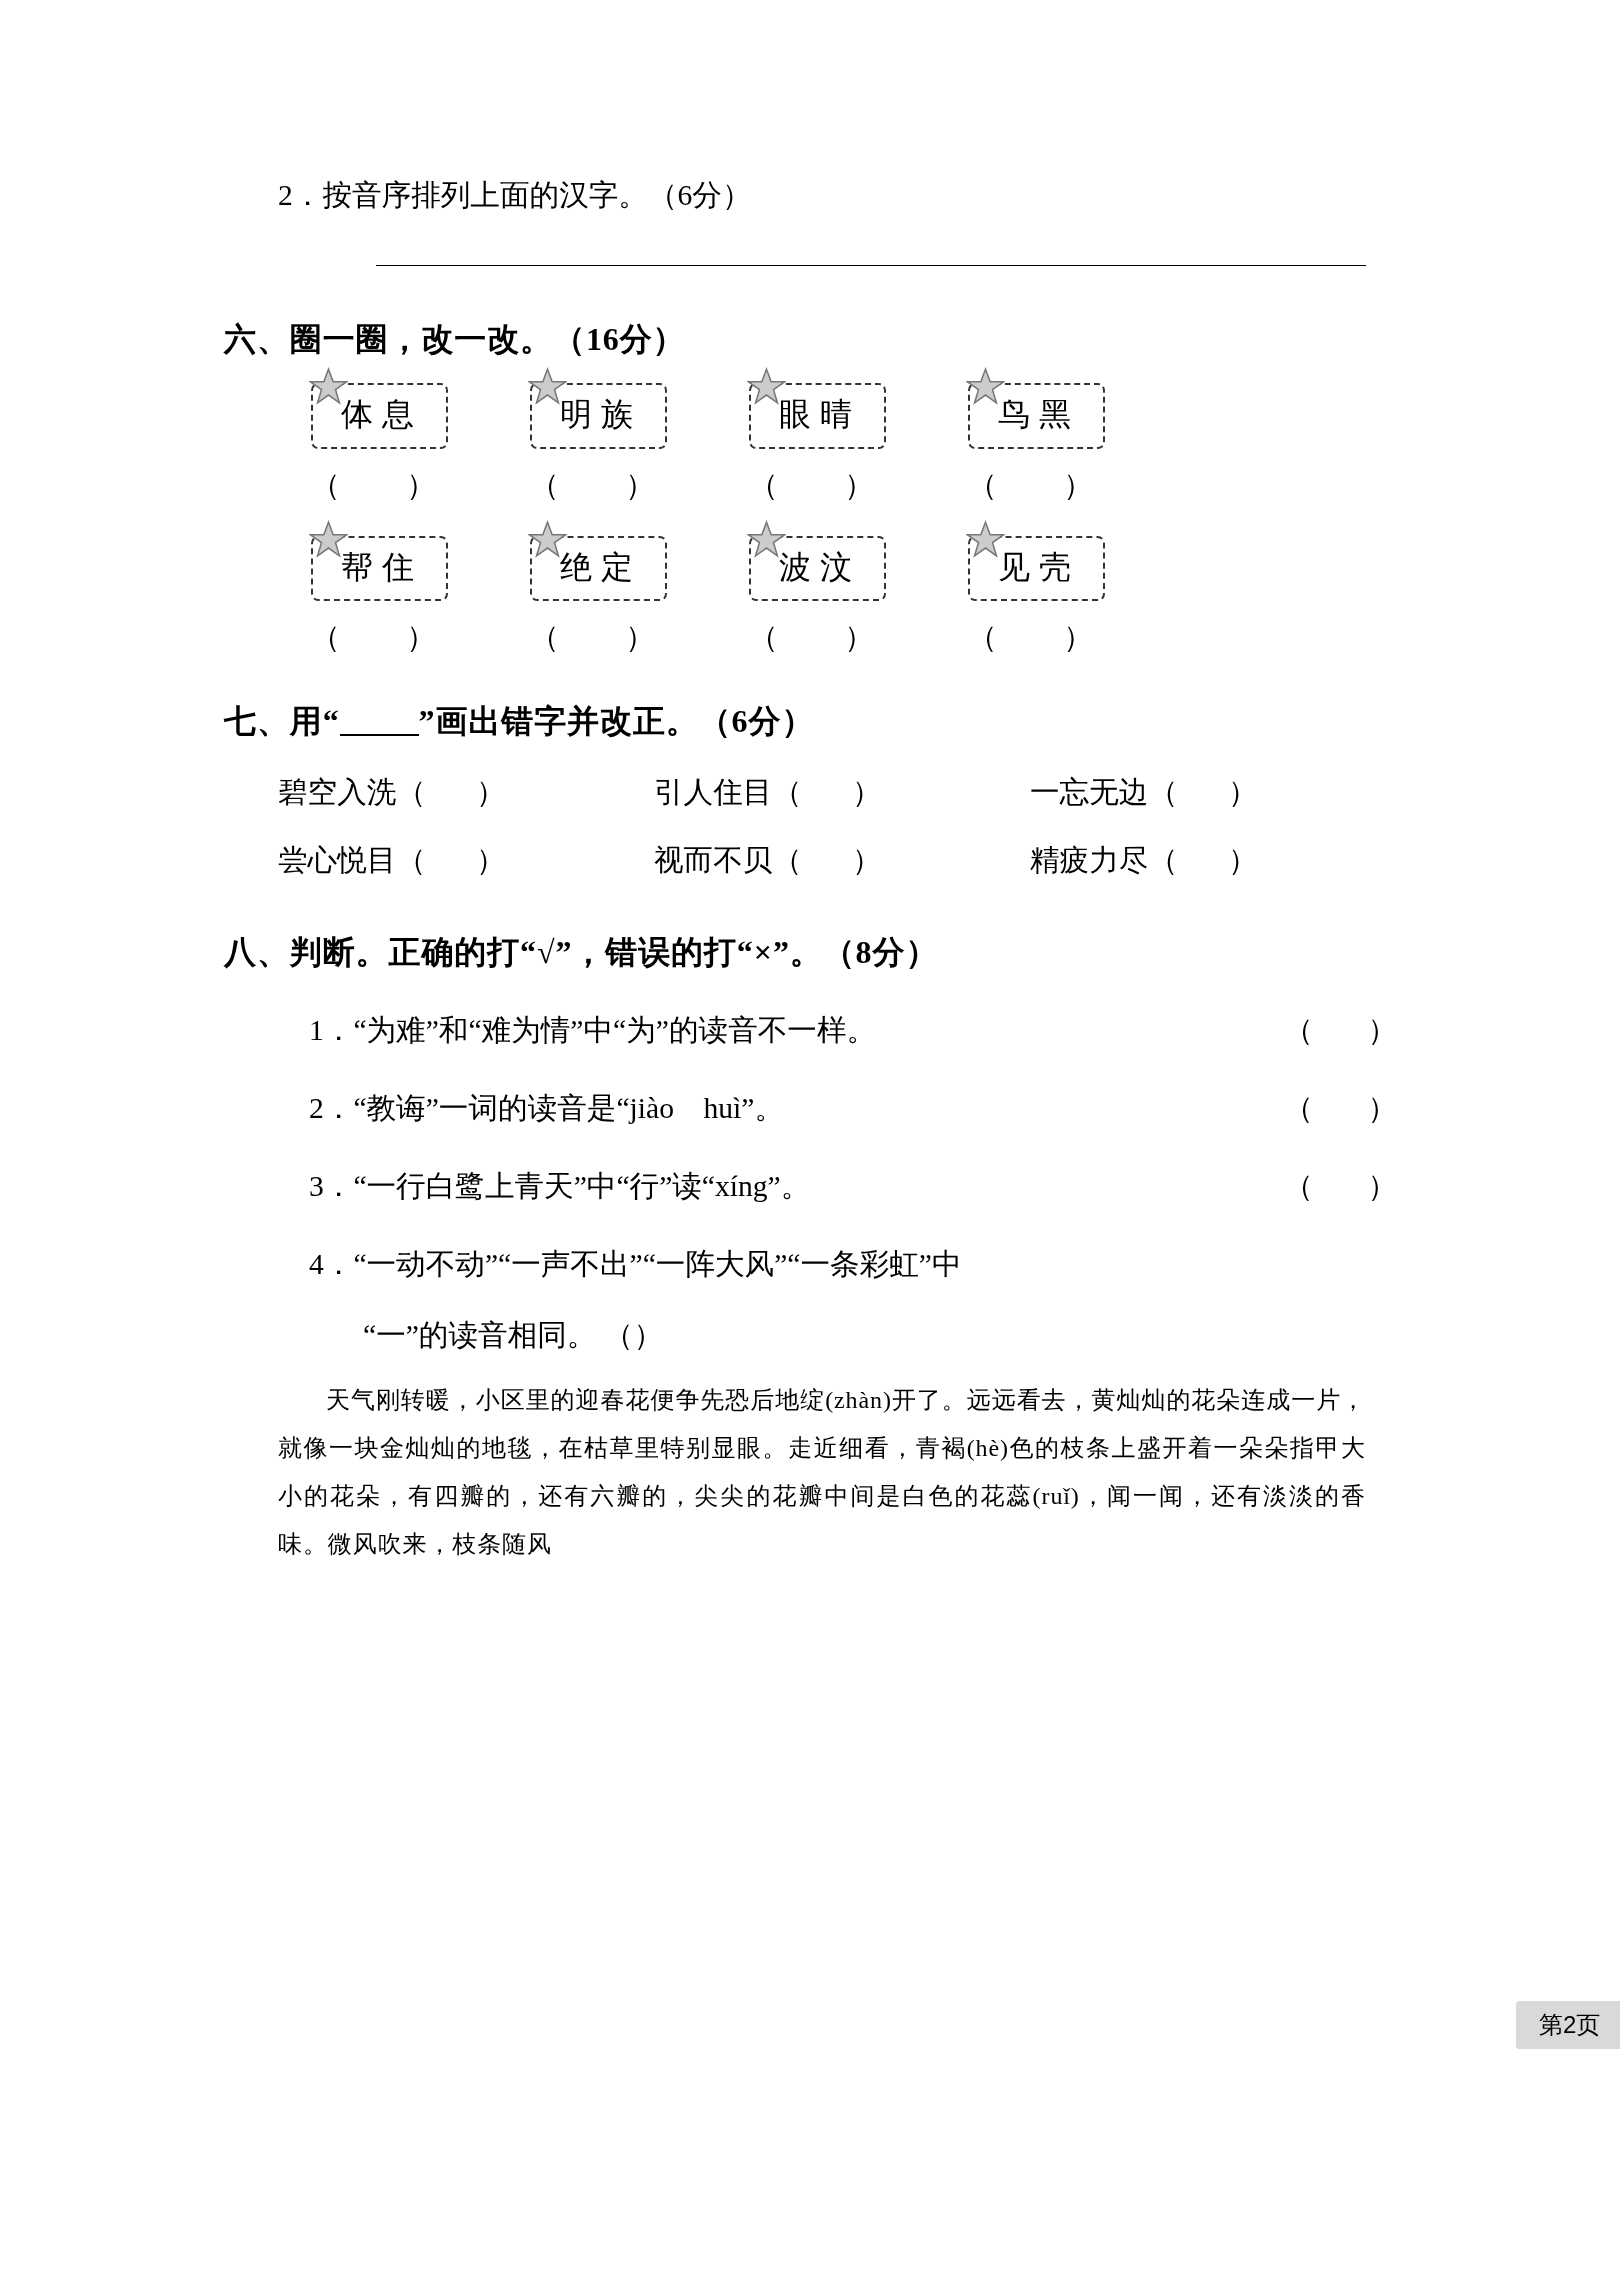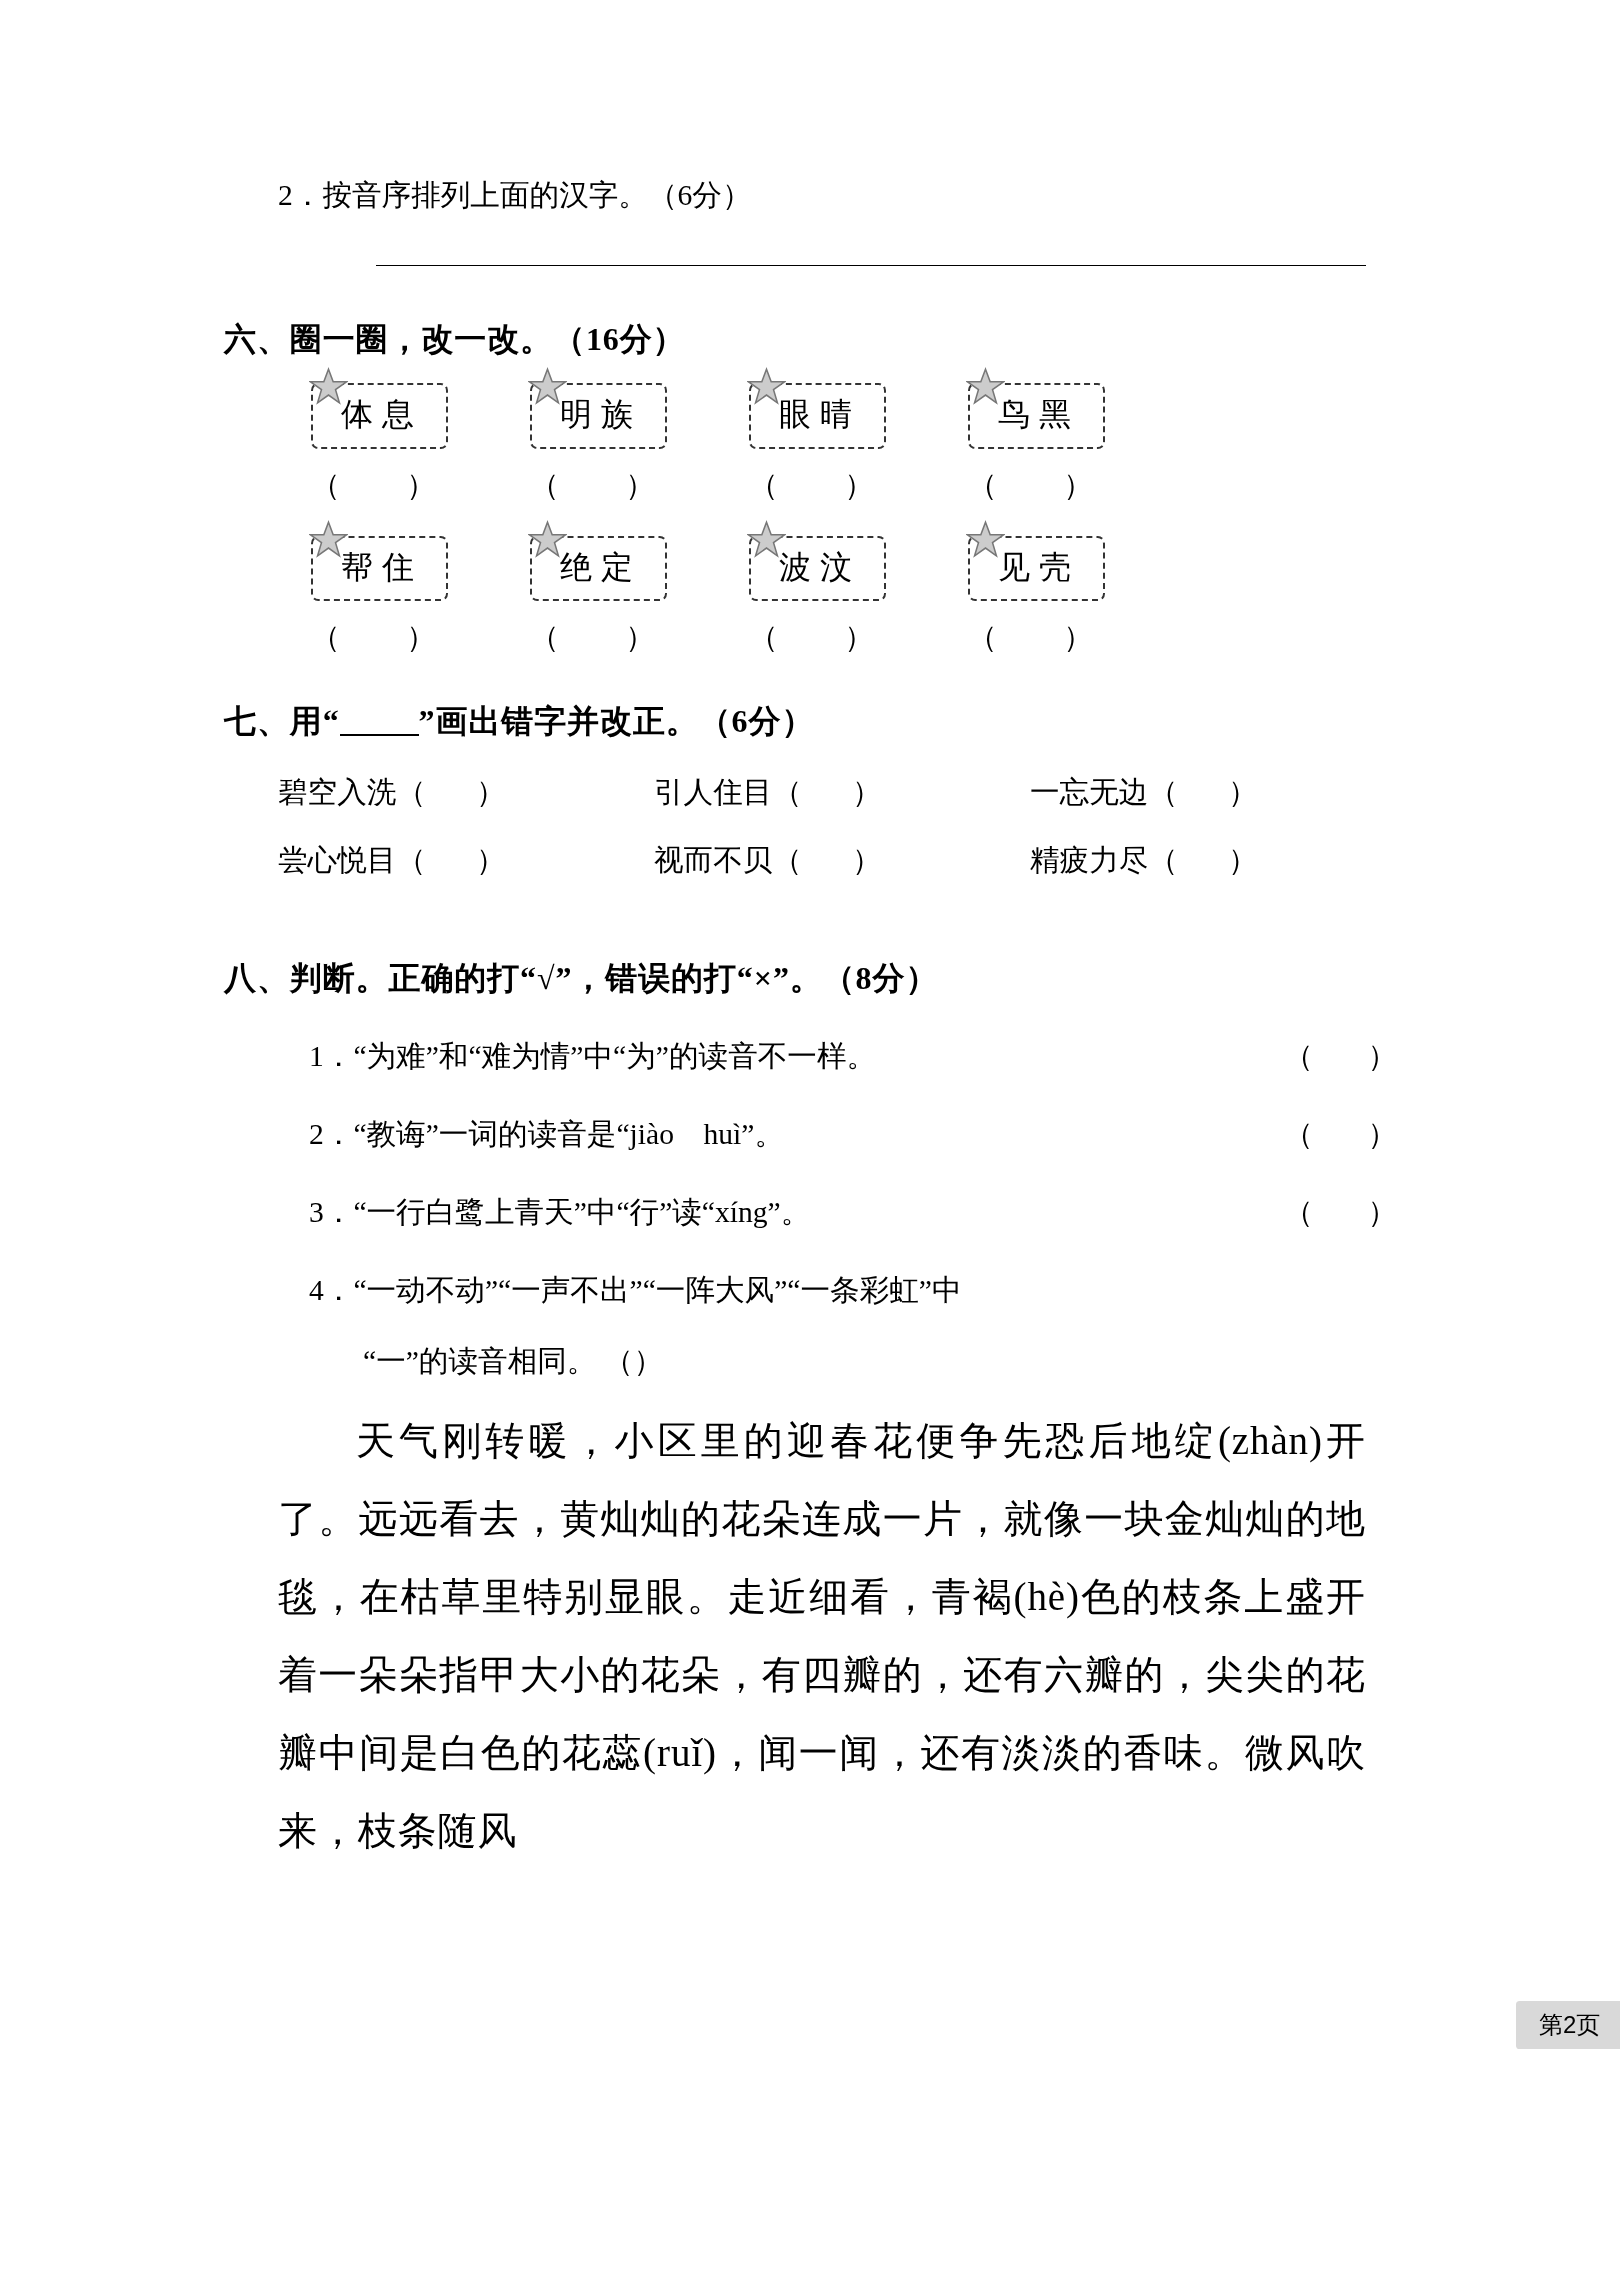--- a/index.html
+++ b/index.html
@@ -122,21 +122,21 @@
   .s8-row .brackets .gap { display: inline-block; width: 54px; }
   .s8-sub {
     margin-left: 139px;
     position: relative;
     font-size: 29.6px;
     margin-top: 27px;
   }
 
   
   .passage {
-    font-size: 39px;
+    font-size: 24px;
     line-height: 2.0;
     margin-left: 54px;
     margin-top: 19.7px;
     text-align: justify;
     width: 1088px;
     letter-spacing: 0.9px;
   }
   .passage p { margin: 0; text-indent: 2em; }
 
   
@@ -294,21 +294,21 @@
         <span>尝心悦目（</span><span class="gap"></span><span>）</span>
       </div>
       <div class="s7-item">
         <span>视而不贝（</span><span class="gap"></span><span>）</span>
       </div>
       <div class="s7-item">
         <span>精疲力尽（</span><span class="gap"></span><span>）</span>
       </div>
     </div>
 
-    <div class="section-head" style="margin-top:73px;">八、判断。正确的打“√”，错误的打“×”。（8分）</div>
+    <div class="section-head" style="margin-top:47px;">八、判断。正确的打“√”，错误的打“×”。（8分）</div>
 
     <div class="s8-row">
       <span>1．</span><span>“为难”和“难为情”中“为”的读音不一样。</span>
       <span class="brackets"><span>（</span><span class="gap"></span><span>）</span></span>
     </div>
 
     <div class="s8-row">
       <span>2．</span><span>“教诲”一词的读音是“jiào　huì”。</span>
       <span class="brackets"><span>（</span><span class="gap"></span><span>）</span></span>
     </div>

